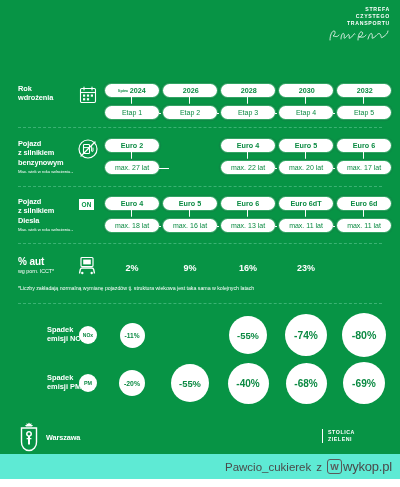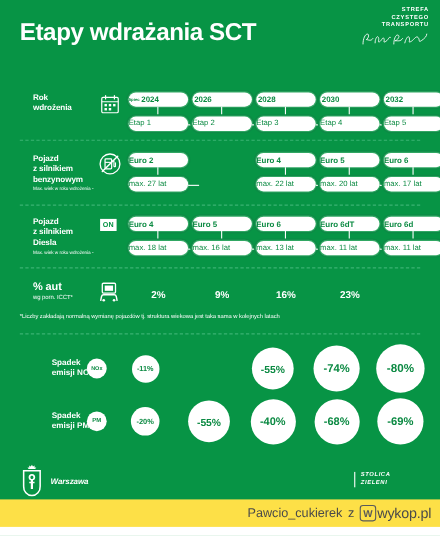--- a/index.html
+++ b/index.html
@@ -28,21 +28,21 @@
   .brandmark .bm-line {
     font-size: 5.2px; font-weight: 700; color: #ffffff;
     letter-spacing: 0.7px; line-height: 7px; white-space: nowrap;
   }
   .signature {
     margin-top: 2px; height: 13px; width: 62px;
     display: block;
   }
 
   
-  .row { position: absolute; left: 12px; width: 370px; }
+  .row { position: absolute; left: 0; width: 370px; }
   .row-label {
     position: absolute; left: 18px; top: 0; width: 60px;
     color: #ffffff;
   }
   .row-label .rl-title {
     font-size: 7.4px; font-weight: 700; line-height: 9.4px;
     letter-spacing: -0.1px;
   }
   .row-label .rl-sub {
     font-size: 4.3px; font-weight: 400; line-height: 6px;
@@ -67,21 +67,21 @@
   
   .cols { position: absolute; left: 103px; top: 0; width: 290px; height: 100%; }
   .col {
     position: absolute; top: 0; width: 58px; height: 100%;
   }
   .pill {
     position: absolute; left: 2px;
     width: 54px; height: 13px;
     background: #ffffff; color: #0b8a42;
     border-radius: 7px;
-    display: flex; align-items: center; justify-content: flex-start;
+    display: flex; align-items: center; justify-content: center;
     font-size: 7.2px; font-weight: 700;
     box-shadow: 0 0 0 1px #31a763, 0 0 0 2.2px #0d8a46;
     white-space: nowrap;
   }
   .pill.top { top: 0; }
   .pill.bottom { top: 22px; font-weight: 400; font-size: 7px; }
   .pill .pre {
     font-size: 3.9px; font-weight: 700; margin-right: 1.5px;
     position: relative; top: -0.3px;
   }
@@ -125,59 +125,58 @@
     display: flex; align-items: center; justify-content: center;
   }
   .bubble {
     background: #ffffff; color: #0c8a43;
     border-radius: 50%;
     display: flex; align-items: center; justify-content: center;
     font-weight: 700; white-space: nowrap;
   }
 
   
-  .board-footer { position: absolute; left: 0; bottom: 0; width: 369px; height: 52px; font-style: italic; }
+  .board-footer { position: absolute; left: 0; bottom: 0; width: 369px; height: 52px; }
   .warsaw { position: absolute; left: 18px; top: 12px; display: flex; align-items: center; }
   .warsaw svg { display: block; }
   .warsaw-text {
     margin-left: 6px; color: #ffffff; font-size: 7.3px; font-weight: 700;
     letter-spacing: -0.1px;
   }
   .stolica {
     position: absolute; right: 14px; top: 19px;
     padding-left: 5px; border-left: 1.3px solid #ffffff;
     color: #ffffff; font-size: 5.3px; font-weight: 700;
     line-height: 7px; letter-spacing: 0.55px;
   }
 
   
   .strip {
     position: absolute; left: 0; top: 454px;
-    width: 400px; height: 25px; background: #fde047;
+    width: 400px; height: 25px; background: #5eead4;
     display: flex; align-items: center; justify-content: flex-end;
     padding-right: 8px;
     padding-left: 24px;
   }
   .strip-user { font-size: 11.5px; color: #4a4a4a; }
   .strip-z { font-size: 11.5px; color: #4a4a4a; margin: 0 5px 0 5px; }
   .wlogo {
     width: 15px; height: 15px; border: 1.6px solid #5a5a5a;
     border-radius: 3px; display: flex; align-items: center; justify-content: center;
     font-size: 9px; font-weight: 700; color: #5a5a5a; margin-right: 1px;
   }
   .strip-brand { font-size: 13px; color: #4a4a4a; letter-spacing: -0.2px; }
 </style>
 </head>
 <body>
 
 <div id="root">
   <div class="board">
 
     <div class="header">
-      <div class="title">Etapy wdrażania SCT</div>
       <div class="brandmark">
         <div class="bm-line">STREFA</div>
         <div class="bm-line">CZYSTEGO</div>
         <div class="bm-line">TRANSPORTU</div>
         <svg class="signature" viewBox="0 0 62 13">
           <path d="M2 11 C2 6 4 2 6 2 C8 2 7 6 5 7 C7 7 9 9 11 6 M13 10 C13 6 15 3 16 5 C17 7 15 10 17 9 C19 8 20 4 21 6 C22 8 20 10 22 9 C25 8 26 3 27 5 M30 11 C30 6 32 2 34 3 C36 4 33 8 31 8 C34 8 36 9 38 6 M40 10 C41 6 43 3 44 5 C45 8 43 10 45 9 C48 8 50 3 52 5 C54 7 52 10 55 8 C58 6 60 4 60 2" fill="none" stroke="#ffffff" stroke-width="0.8" stroke-linecap="round"></path>
         </svg>
       </div>
     </div>
 

